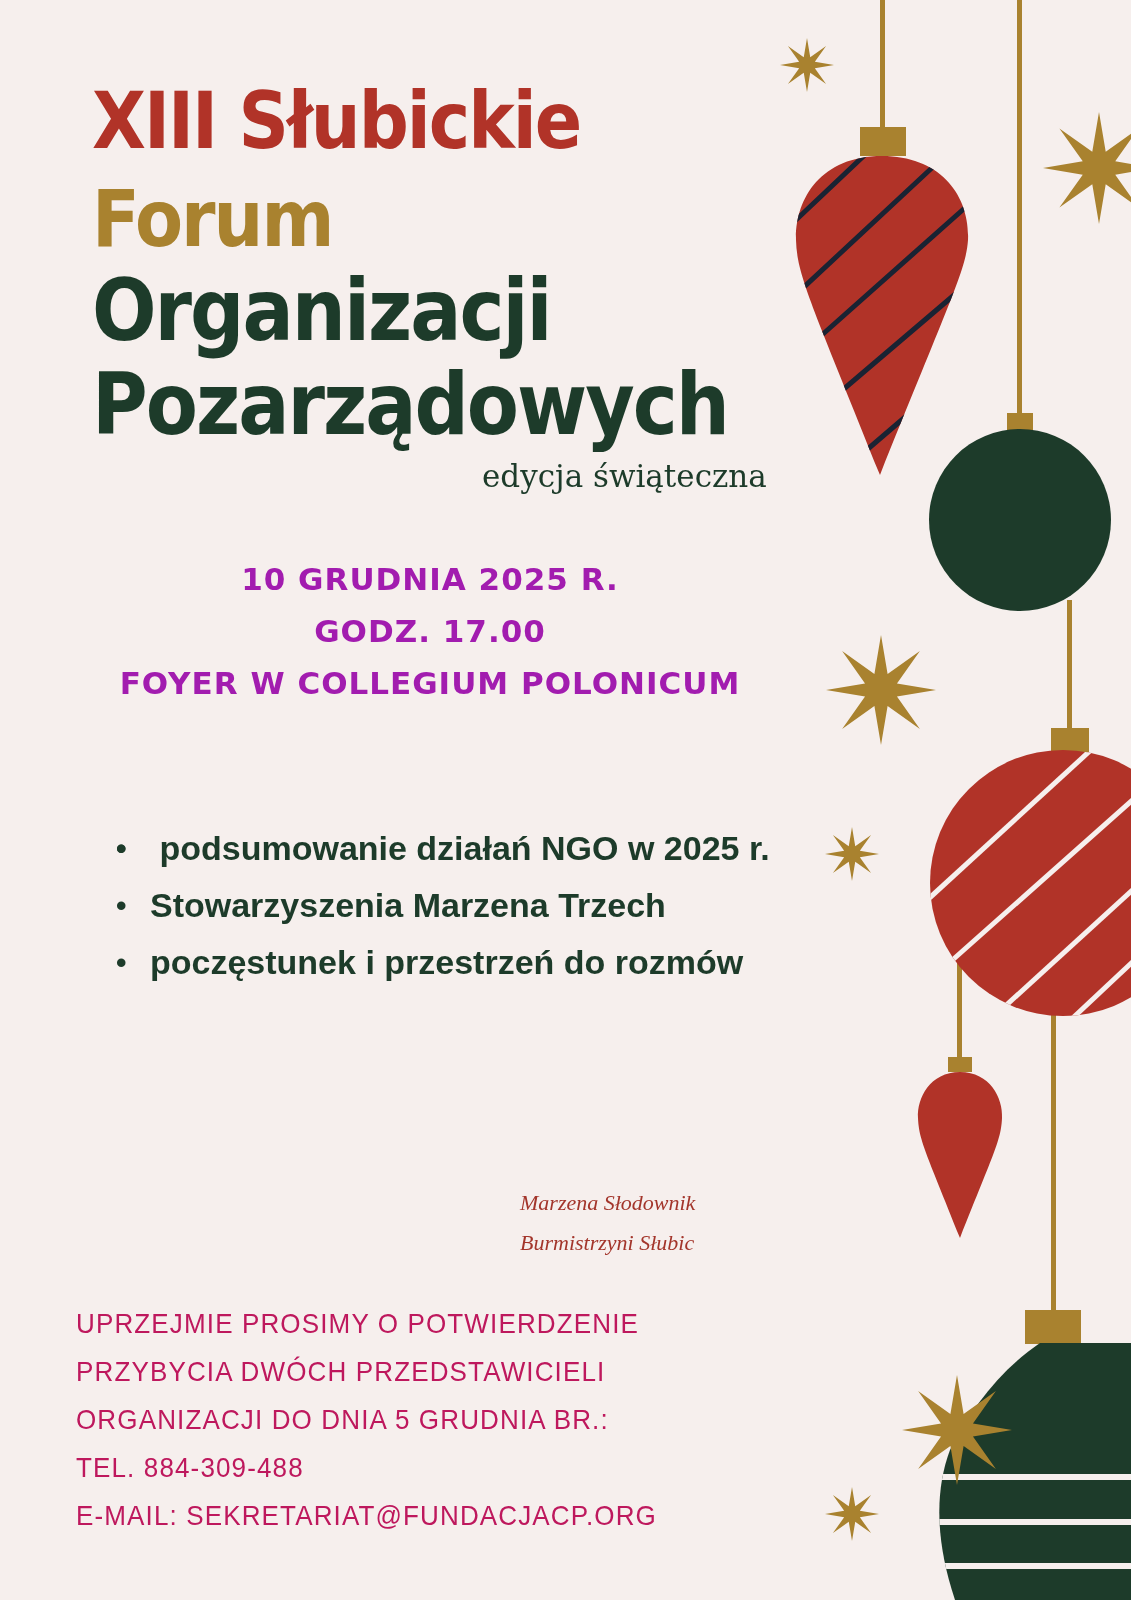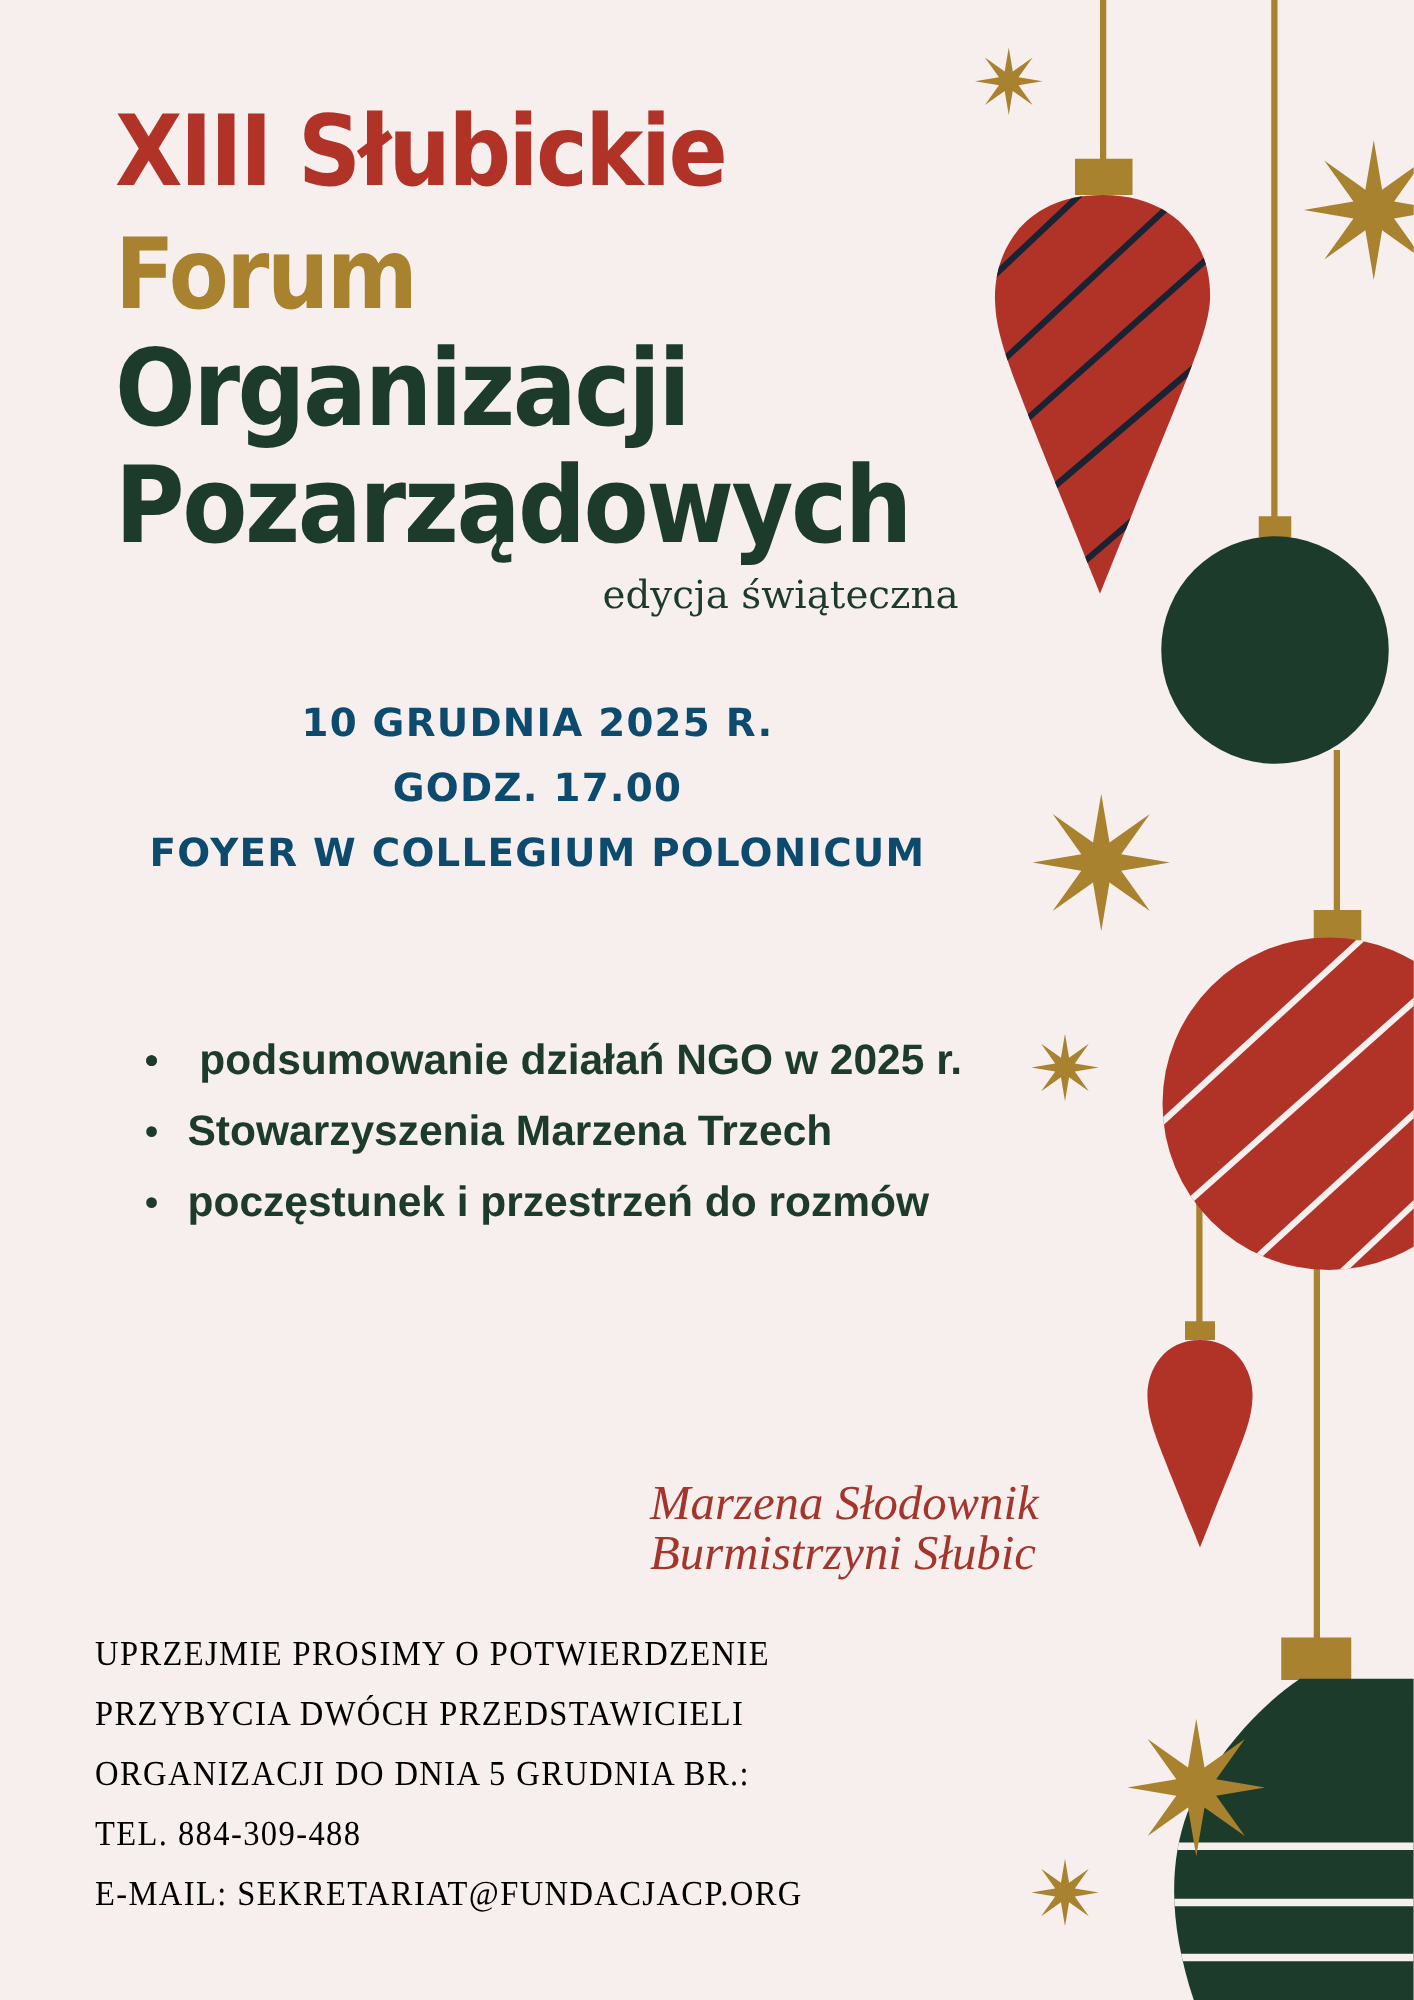--- a/index.html
+++ b/index.html
@@ -23,21 +23,21 @@
   .t3 { top: 268px; font-size: 76px; color: #1d3b2a; transform: scaleY(1.12); transform-origin: left top; }
   .t4 { top: 362px; font-size: 76px; color: #1d3b2a; transform: scaleY(1.12); transform-origin: left top; }
   .subtitle {
     position: absolute; left: 482px; top: 458px;
     font-family: "DejaVu Serif", serif; 
     font-size: 31px; color: #1d3b2a; white-space: nowrap;
   }
 
   .event-info {
     position: absolute; left: 80px; width: 700px; top: 553px;
-    text-align: center; color: #0c4a6e;
+    text-align: center; color: #a21caf;
     font-family: "DejaVu Sans", sans-serif; font-weight: bold;
     font-size: 31px; letter-spacing: 1px; line-height: 52px;
   }
   .event-info div { white-space: nowrap; }
 
   .program-heading {
     position: absolute; left: 80px; top: 770px;
     font-family: "Liberation Sans", sans-serif; font-weight: bold;
     font-size: 35px; color: #1d3b2a; white-space: nowrap;
   }
@@ -49,27 +49,27 @@
   }
   .program-list li { position: relative; padding-left: 36px; white-space: nowrap; }
   .program-list li .bullet {
     position: absolute; left: 2px; top: 0; font-size: 30px;
   }
   .program-list li .cont { display: block; }
 
   .signature {
     position: absolute; left: 520px; top: 1183px;
     font-family: "Liberation Serif", serif; font-style: italic;
-    font-size: 39px; color: #a3352b; line-height: 40px; white-space: nowrap;
+    font-size: 22px; color: #a3352b; line-height: 40px; white-space: nowrap;
   }
 
   .rsvp {
     position: absolute; left: 76px; top: 1300px;
-    font-family: Liberation Serif, serif;
-    font-size: 28px; color: #000000; letter-spacing: 1.2px;
+    font-family: Liberation Sans, sans-serif;
+    font-size: 28px; color: #be185d; letter-spacing: 1.2px;
     line-height: 48px; font-weight: normal;
   }
   .rsvp div { white-space: nowrap; transform: scaleX(0.93); transform-origin: left center; }
 </style>
 </head>
 <body>
 
 <div class="poster">
 
   <svg class="deco" viewBox="0 0 1131 1600">

